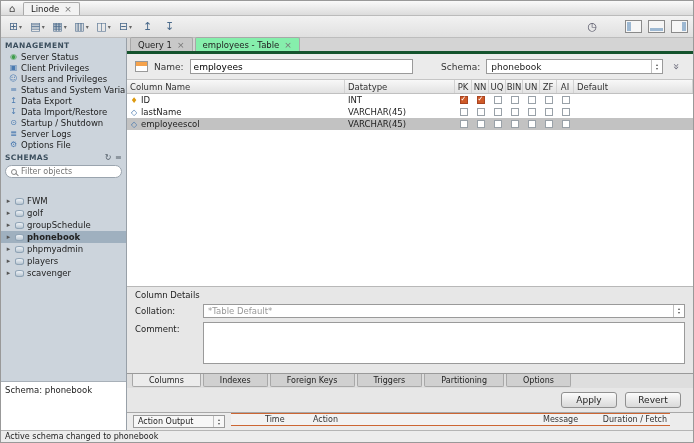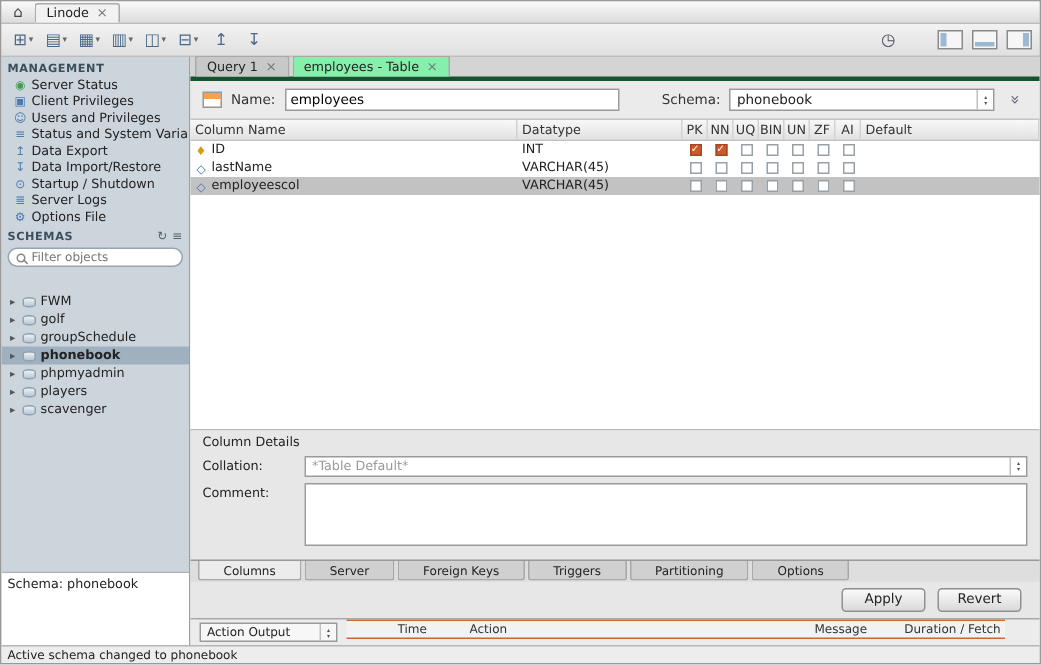--- a/index.html
+++ b/index.html
@@ -426,21 +426,21 @@
           </div>
         </div>
         <div class="det-row">
           <span class="det-label">Comment:</span>
           <textarea class="comment-box" style=""></textarea>
         </div>
       </div>
 
       <div class="subtabs">
         <div class="stab active">Columns</div>
-        <div class="stab">Server</div>
+        <div class="stab">Indexes</div>
         <div class="stab">Foreign Keys</div>
         <div class="stab">Triggers</div>
         <div class="stab">Partitioning</div>
         <div class="stab">Options</div>
       </div>
 
       <div class="actions">
         <div class="btn">Apply</div>
         <div class="btn">Revert</div>
       </div>

